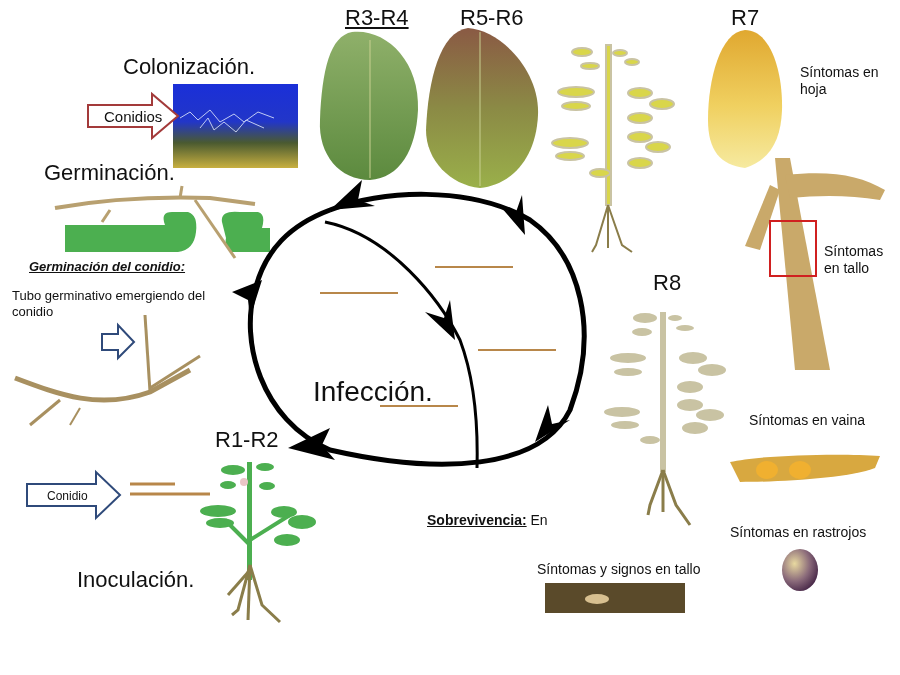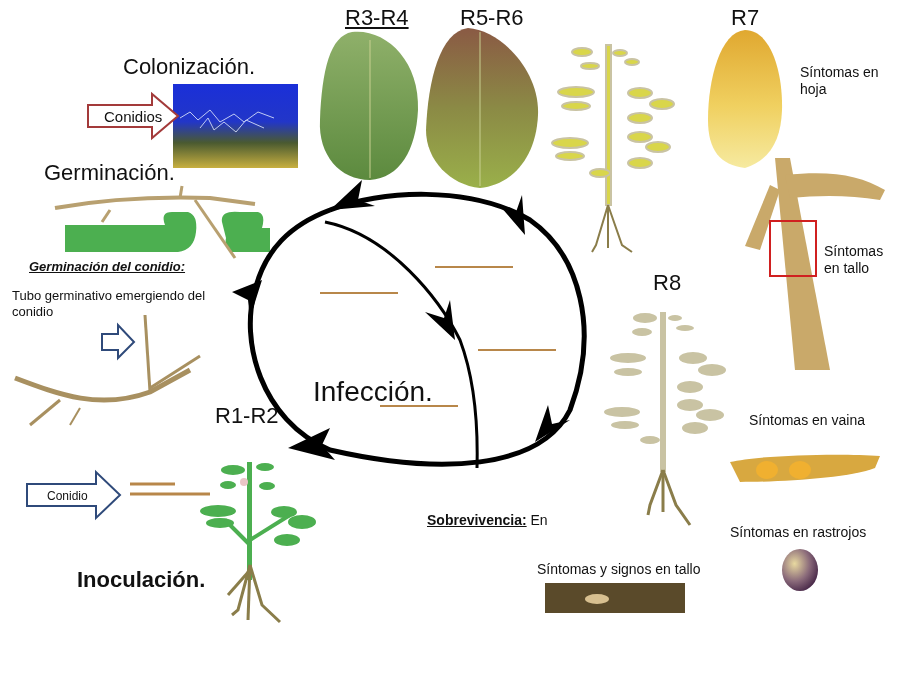--- a/index.html
+++ b/index.html
@@ -185,23 +185,23 @@
     <line x1="320" y1="293" x2="398" y2="293"></line>
     <line x1="435" y1="267" x2="513" y2="267"></line>
     <line x1="478" y1="350" x2="556" y2="350"></line>
     <line x1="380" y1="406" x2="458" y2="406"></line>
   </g>
 </svg>
 
 <div class="abs stage-title" style="left:123px;top:54px;">Colonización.</div>
 <div class="abs stage-title" style="left:44px;top:160px;">Germinación.</div>
 <div class="abs stage-title" style="left:313px;top:340px;font-size:28px;margin-top:36px;">Infección.</div>
-<div class="abs stage-title" style="left:77px;top:567px;font-weight:bold;">Inoculación.</div>
-
-<div class="abs stage-label" style="left:215px;top:403px;">R1-R2</div>
+<div class="abs stage-title" style="left:77px;top:567px;">Inoculación.</div>
+
+<div class="abs stage-label" style="left:215px;top:427px;">R1-R2</div>
 <div class="abs stage-label" style="left:345px;top:5px;text-decoration:underline;">R3-R4</div>
 <div class="abs stage-label" style="left:460px;top:5px;">R5-R6</div>
 <div class="abs stage-label" style="left:731px;top:5px;">R7</div>
 <div class="abs stage-label" style="left:653px;top:270px;">R8</div>
 
 <div class="abs small" style="left:104px;top:109px;font-size:15px;">Conidios</div>
 <div class="abs small" style="left:47px;top:488px;font-size:12px;">Conidio</div>
 
 <div class="abs small bold-u" style="left:29px;top:259px;font-style:italic;">Germinación del conidio:</div>
 <div class="abs small" style="left:12px;top:288px;width:210px;">Tubo germinativo emergiendo del conidio</div>

